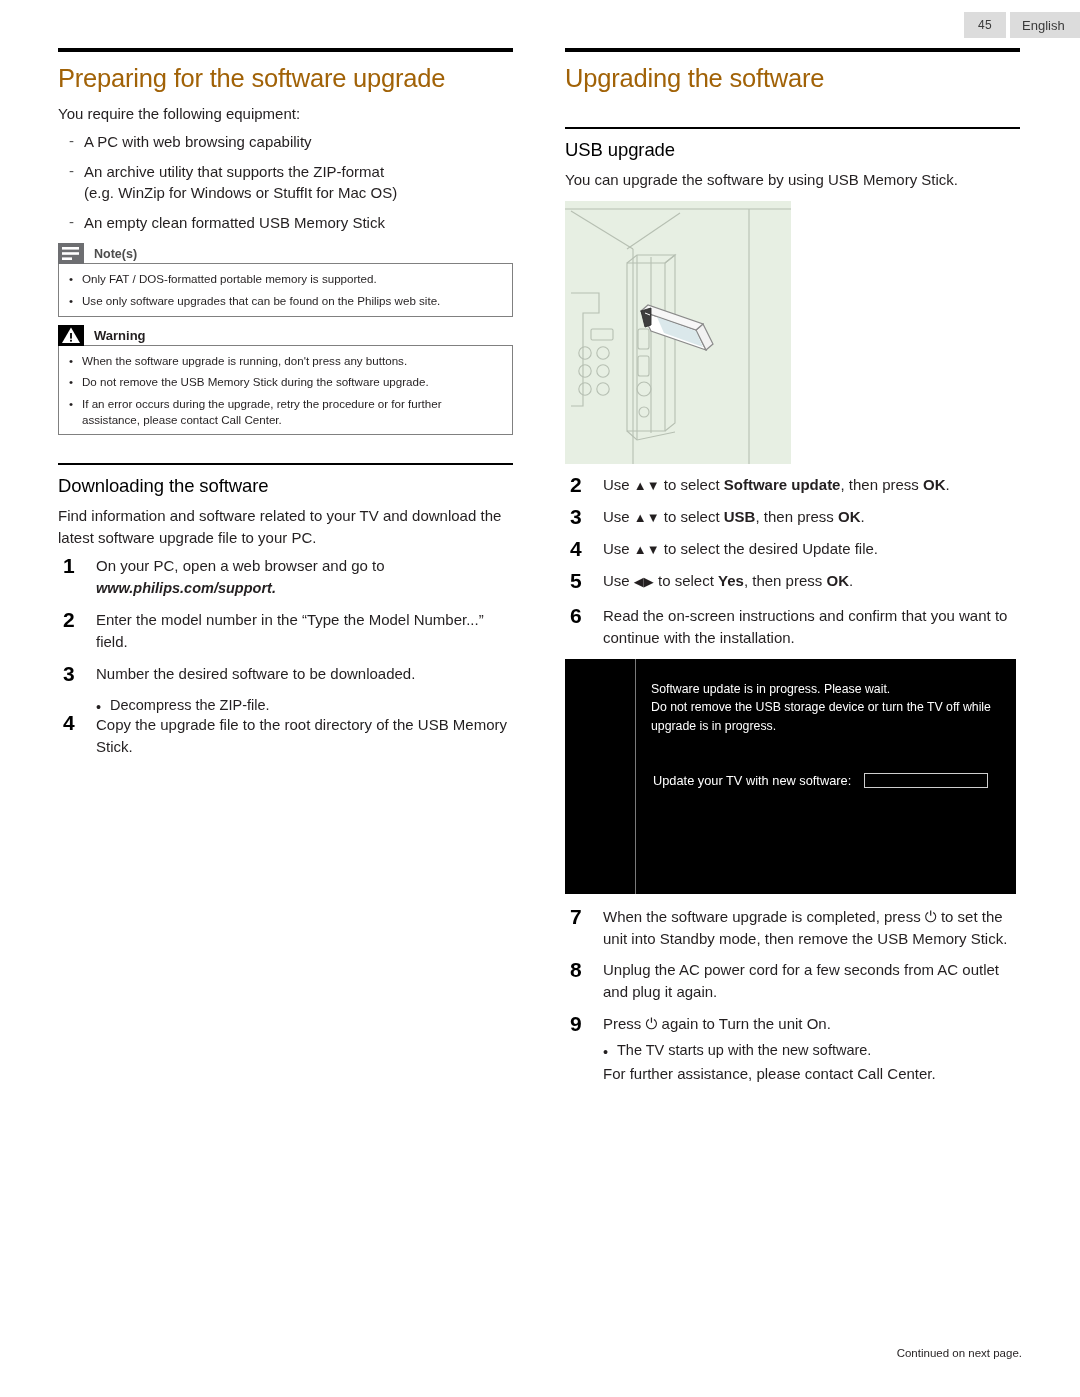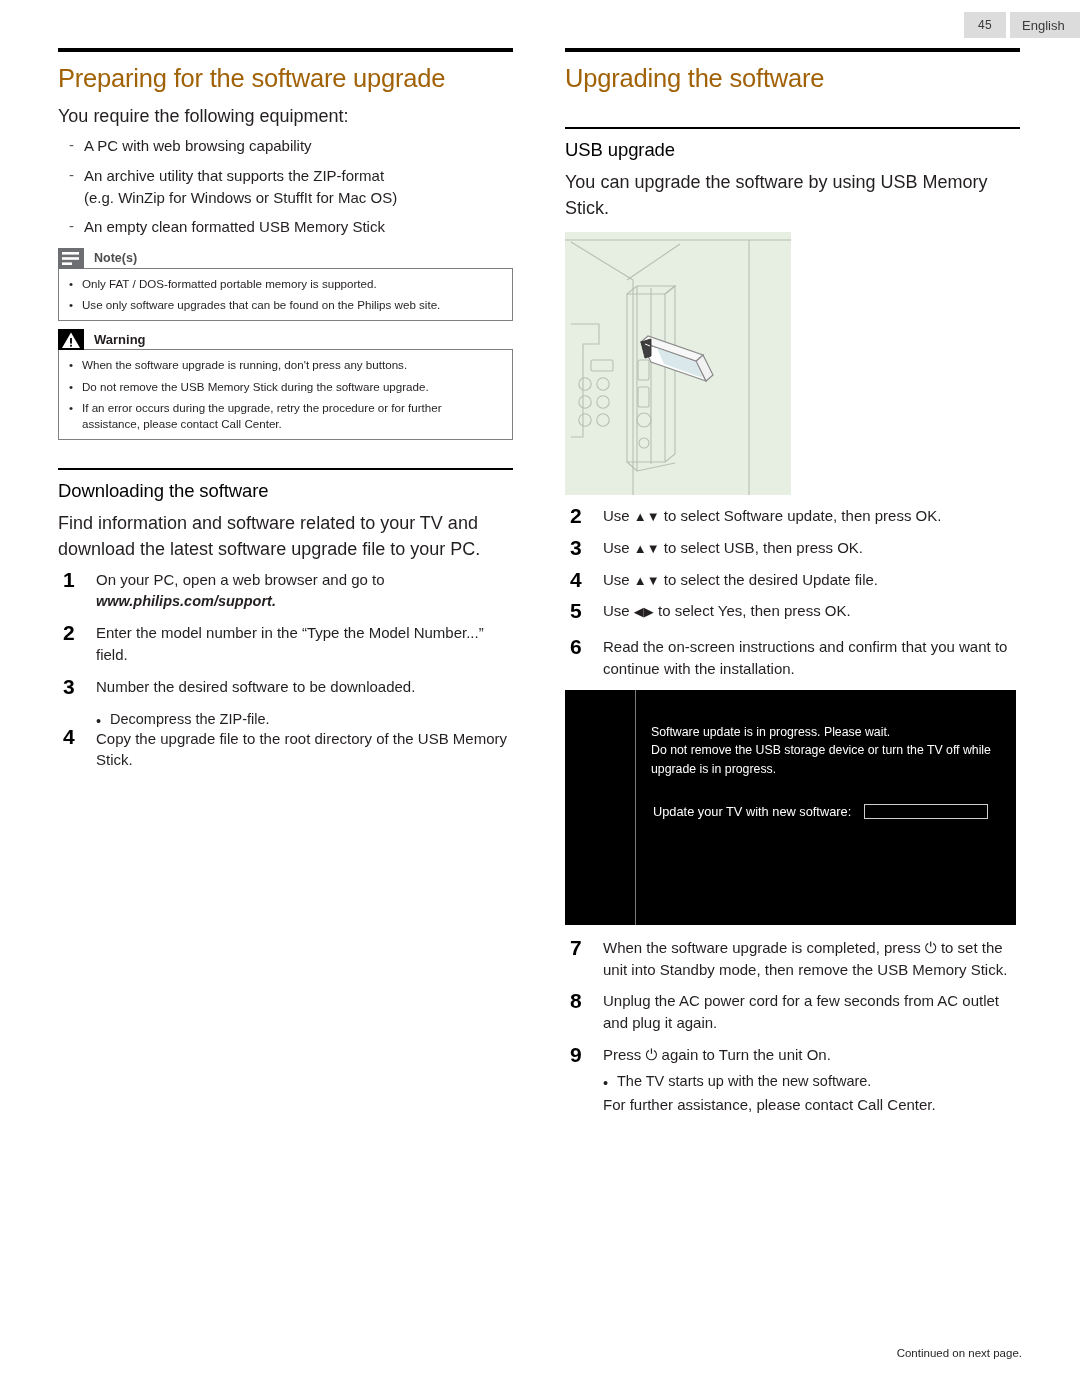--- a/index.html
+++ b/index.html
@@ -79,21 +79,21 @@
   }
   h2.sub-title {
     font-size: 18.5px;
     font-weight: normal;
     margin: 10px 0 8px 0;
     color: #000;
     letter-spacing: -0.1px;
   }
 
   p.body-text {
-    font-size: 18px;
+    font-size: 15px;
     line-height: 1.47;
     margin: 0 0 6px 0;
     color: #231f20;
   }
 
   
   ul.dash-list {
     list-style: none;
     margin: 2px 0 10px 0;
     padding: 0;
@@ -195,21 +195,21 @@
   }
   .bullet-sub {
     font-size: 14.5px;
     padding-left: 14px;
     position: relative;
     line-height: 1.45;
   }
   .bullet-sub .bl { position: absolute; left: 0; top: 0; }
 
   .arrow { letter-spacing: 0px; font-size: 13px; }
-  .bold { font-weight: normal; }
+  .bold { font-weight: bold; }
   .power-glyph { font-size: 15px; }
 
   
   .tv-illustration {
     width: 226px;
     height: 263px;
     background: #e7efe3;
     margin: 8px 0 10px 0;
     position: relative;
     overflow: hidden;
@@ -228,21 +228,21 @@
     position: absolute;
     left: 70px;
     top: 0;
     bottom: 0;
     width: 1px;
     background: #7a7a7a;
   }
   .tv-screen .screen-text {
     position: absolute;
     left: 86px;
-    top: 33px;
+    top: 21px;
     width: 350px;
     color: #ffffff;
     font-size: 12.3px;
     line-height: 1.5;
   }
   .tv-screen .screen-update-row {
     position: absolute;
     left: 88px;
     top: 114px;
     display: flex;

